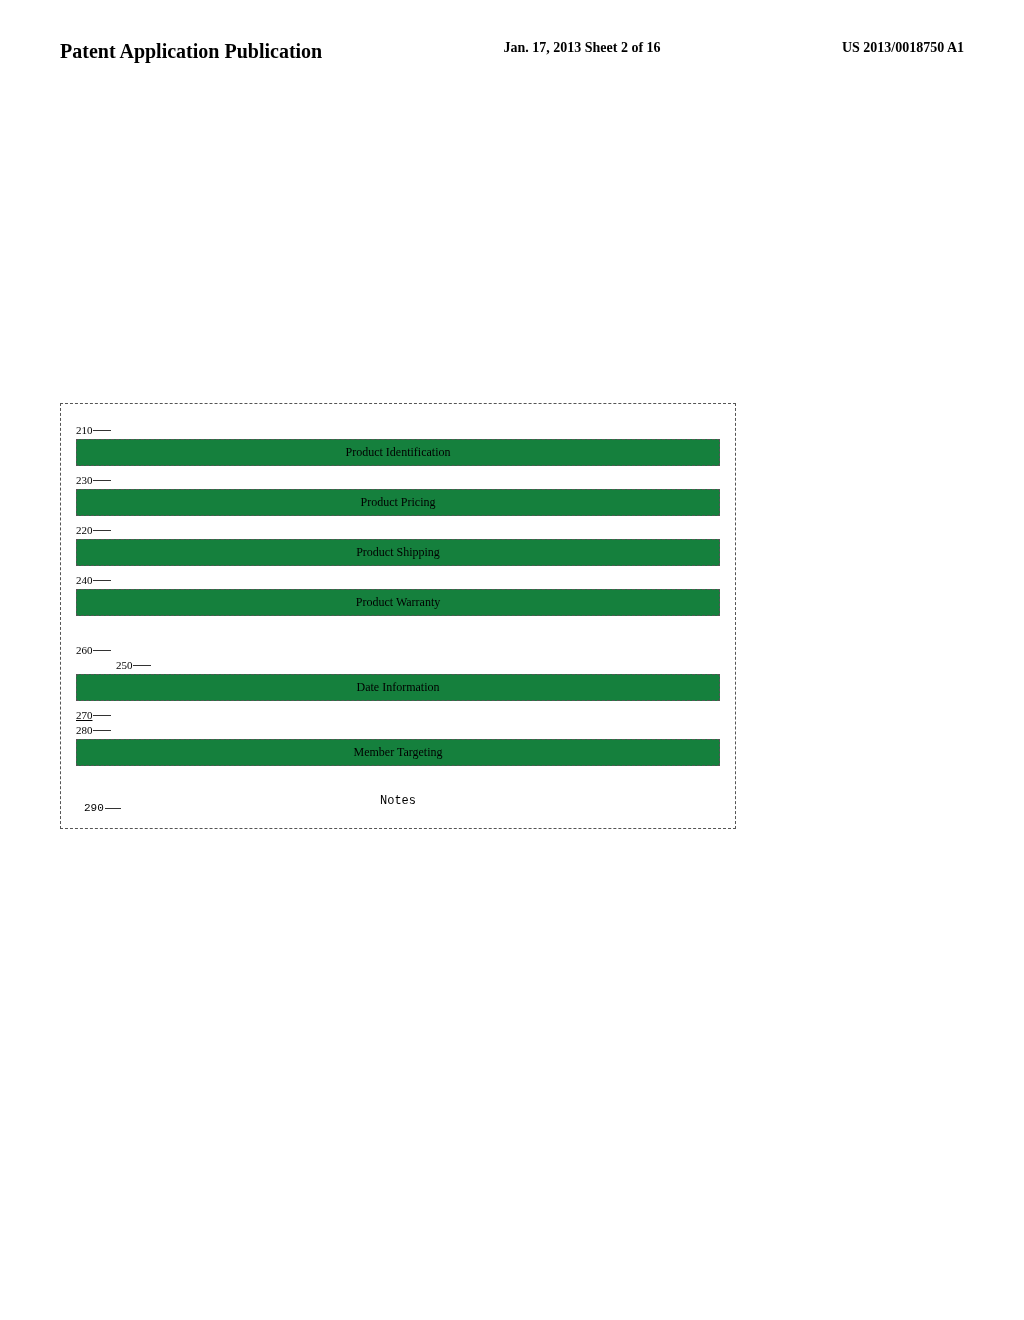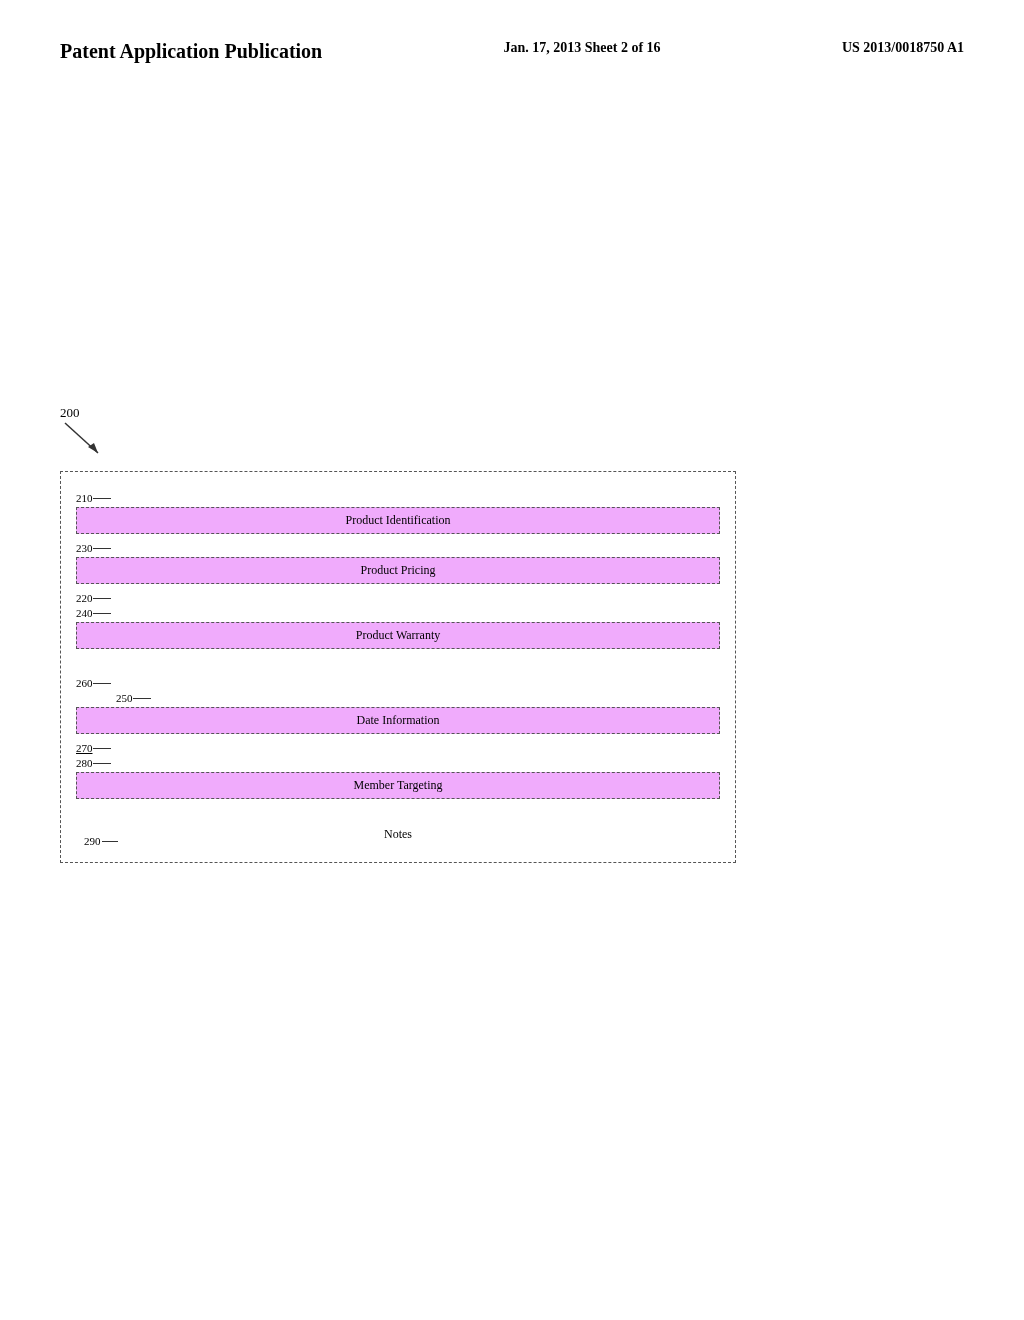--- a/index.html
+++ b/index.html
@@ -70,33 +70,34 @@
       position: relative;
       flex: 1;
     }
 
     .column-3 {
       flex: 0.85;
       display: flex;
       align-items: center;
       justify-content: center;
       position: relative;
+      font-family: Liberation Mono, monospace;
     }
 
     .item-group {
       position: relative;
       margin-bottom: 8px;
     }
 
     .item-box {
       border: 1.5px dashed #555;
       padding: 5px 10px;
       font-size: 12px;
       text-align: center;
-      background: #f0abfc;
+      background: #15803d;
     }
 
     .notes-label {
       font-size: 12px;
       text-align: center;
     }
 
     .col-ref {
       font-size: 11px;
       display: flex;
@@ -129,29 +130,20 @@
 <div class="page-header">
   <div class="header-left">Patent Application Publication</div>
   <div class="header-center">Jan. 17, 2013   Sheet 2 of 16</div>
   <div class="header-right">US 2013/0018750 A1</div>
 </div>
 
 <div class="page-content">
 
   <div class="diagram-area">
 
-    <div style="position: relative; margin-bottom: 10px; left: 0px;">
-      <span style="font-size:13px; margin-left:0px;">200</span>
-      <br>
-      
-      <svg class="arrow-svg" width="50" height="40" viewBox="0 0 50 40">
-        <line x1="5" y1="2" x2="38" y2="32" stroke="#333" stroke-width="1.5"></line>
-        <polygon points="38,32 28,26 34,22" fill="#333"></polygon>
-      </svg>
-    </div>
 
     <div class="outer-box">
 
       <div class="column">
 
         <div class="col-ref">
           <span style="font-size:11px;">210</span>
             <span class="col-ref-line"></span>
         </div>
 
@@ -170,20 +162,25 @@
           <div class="item-box">
             <span>Product Pricing</span>
           </div>
         </div>
 
         <div class="col-ref">
           <span style="font-size:11px;">220</span>
             <span class="col-ref-line"></span>
         </div>
 
+        <div class="item-group">
+          <div class="item-box">
+            <span>Product Shipping</span>
+          </div>
+        </div>
 
         <div class="col-ref">
           <span style="font-size:11px;">240</span>
             <span class="col-ref-line"></span>
         </div>
 
         <div class="item-group">
           <div class="item-box">
             <span>Product Warranty</span>
           </div>

